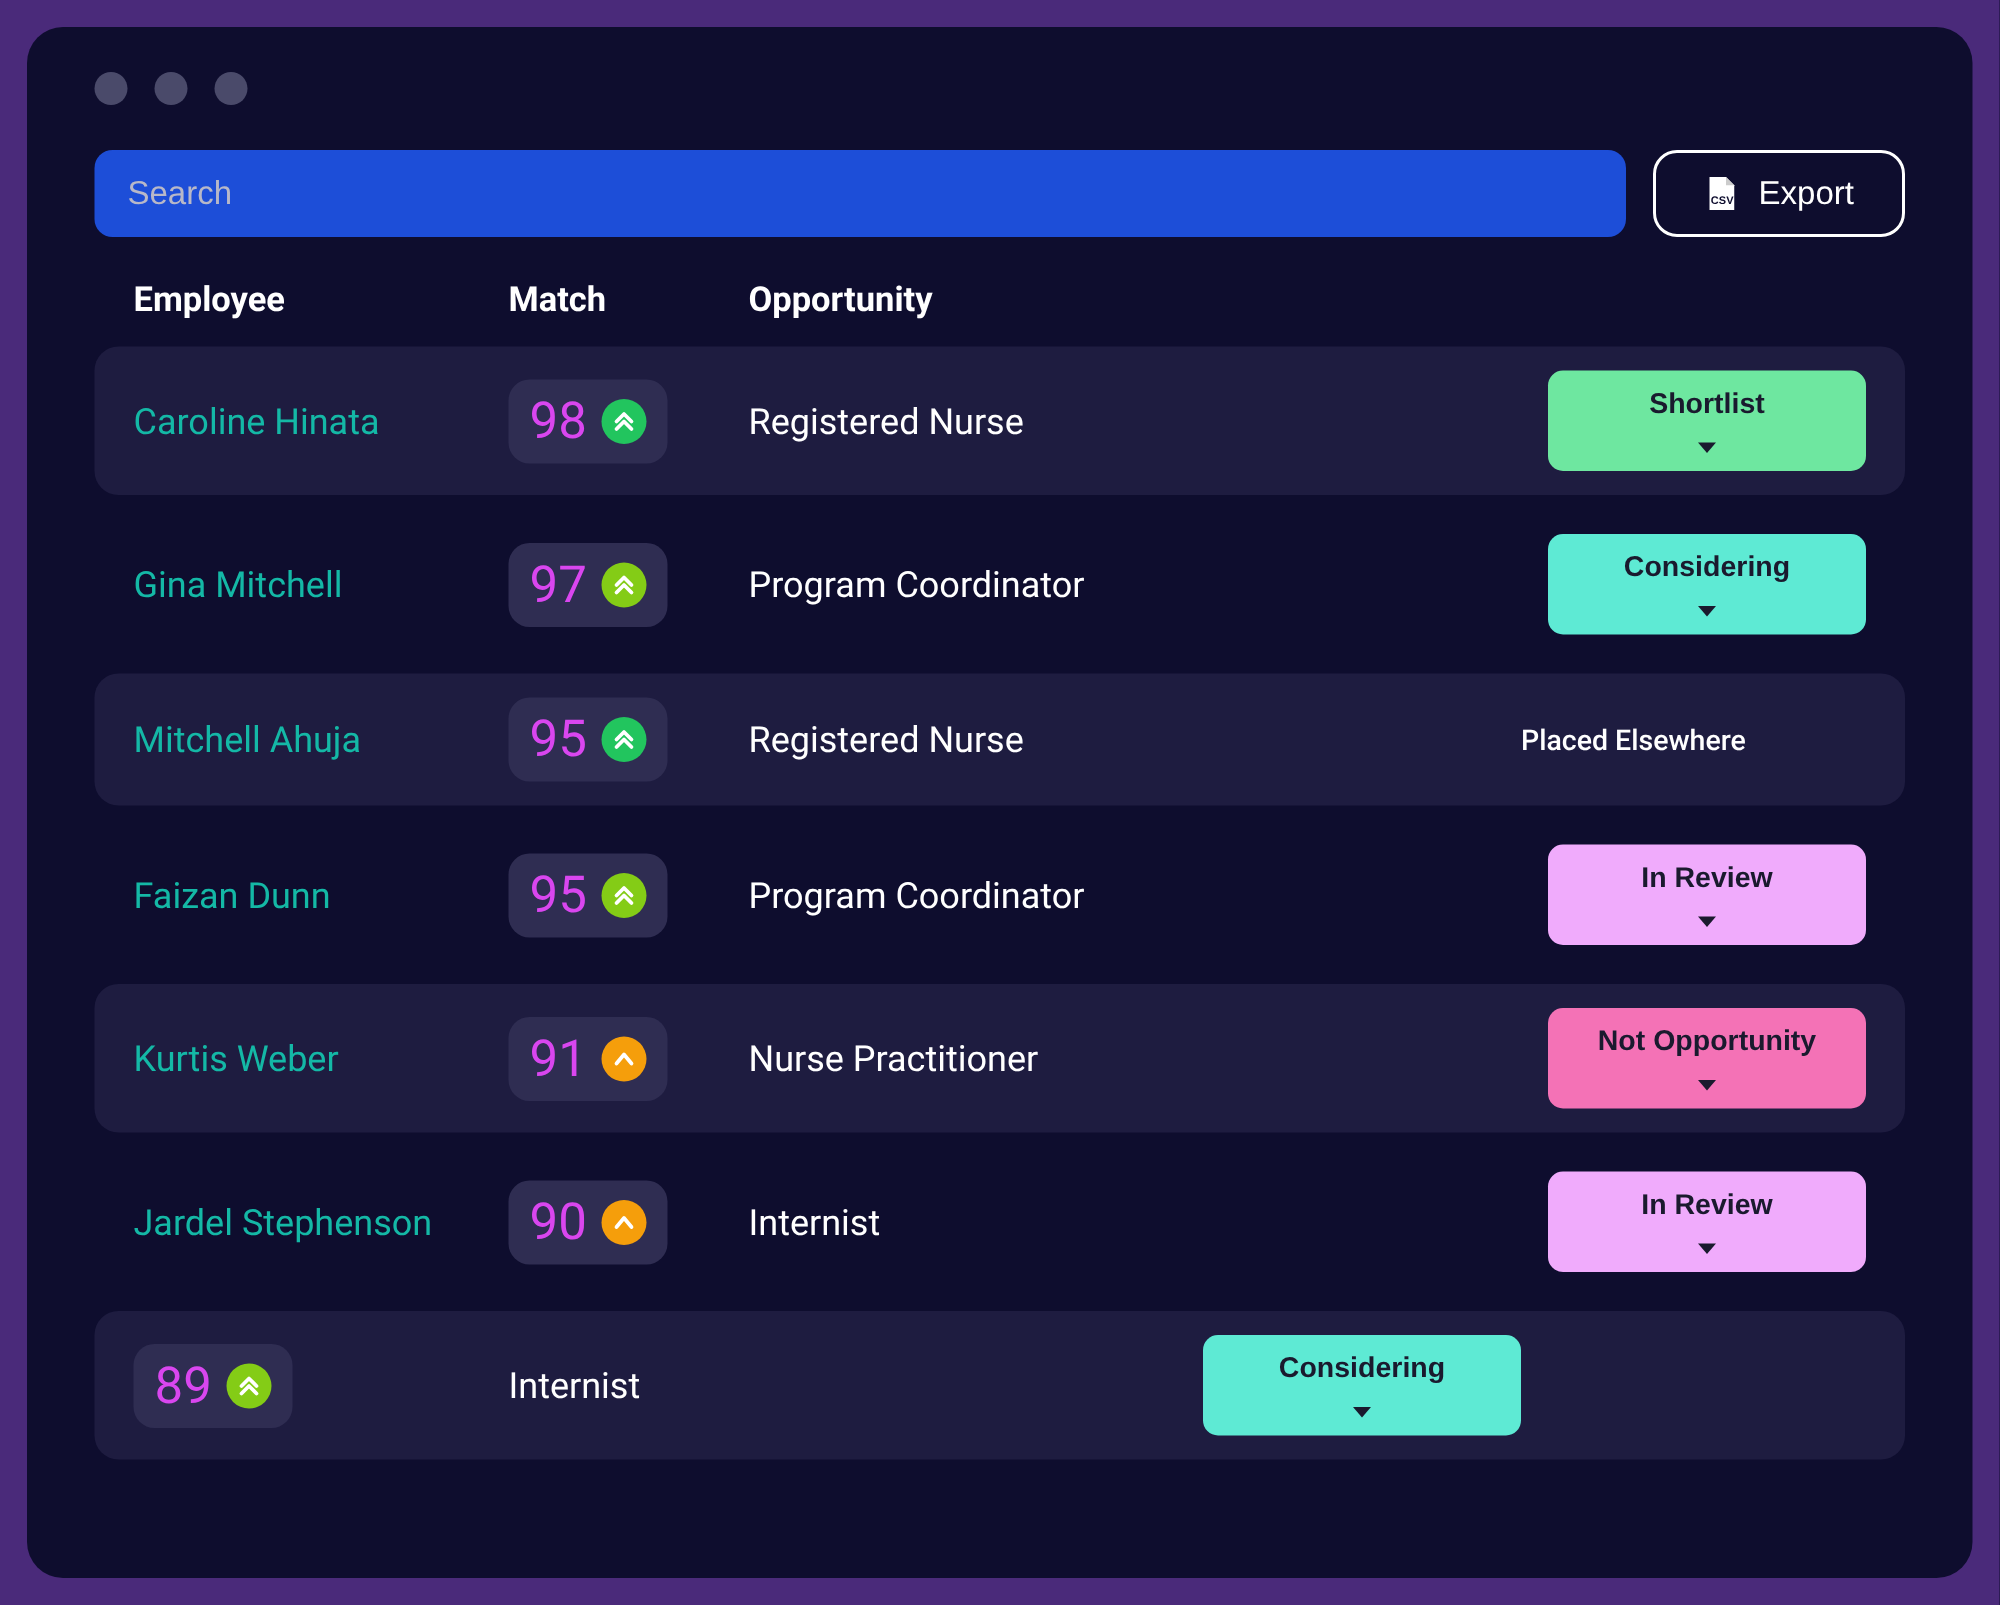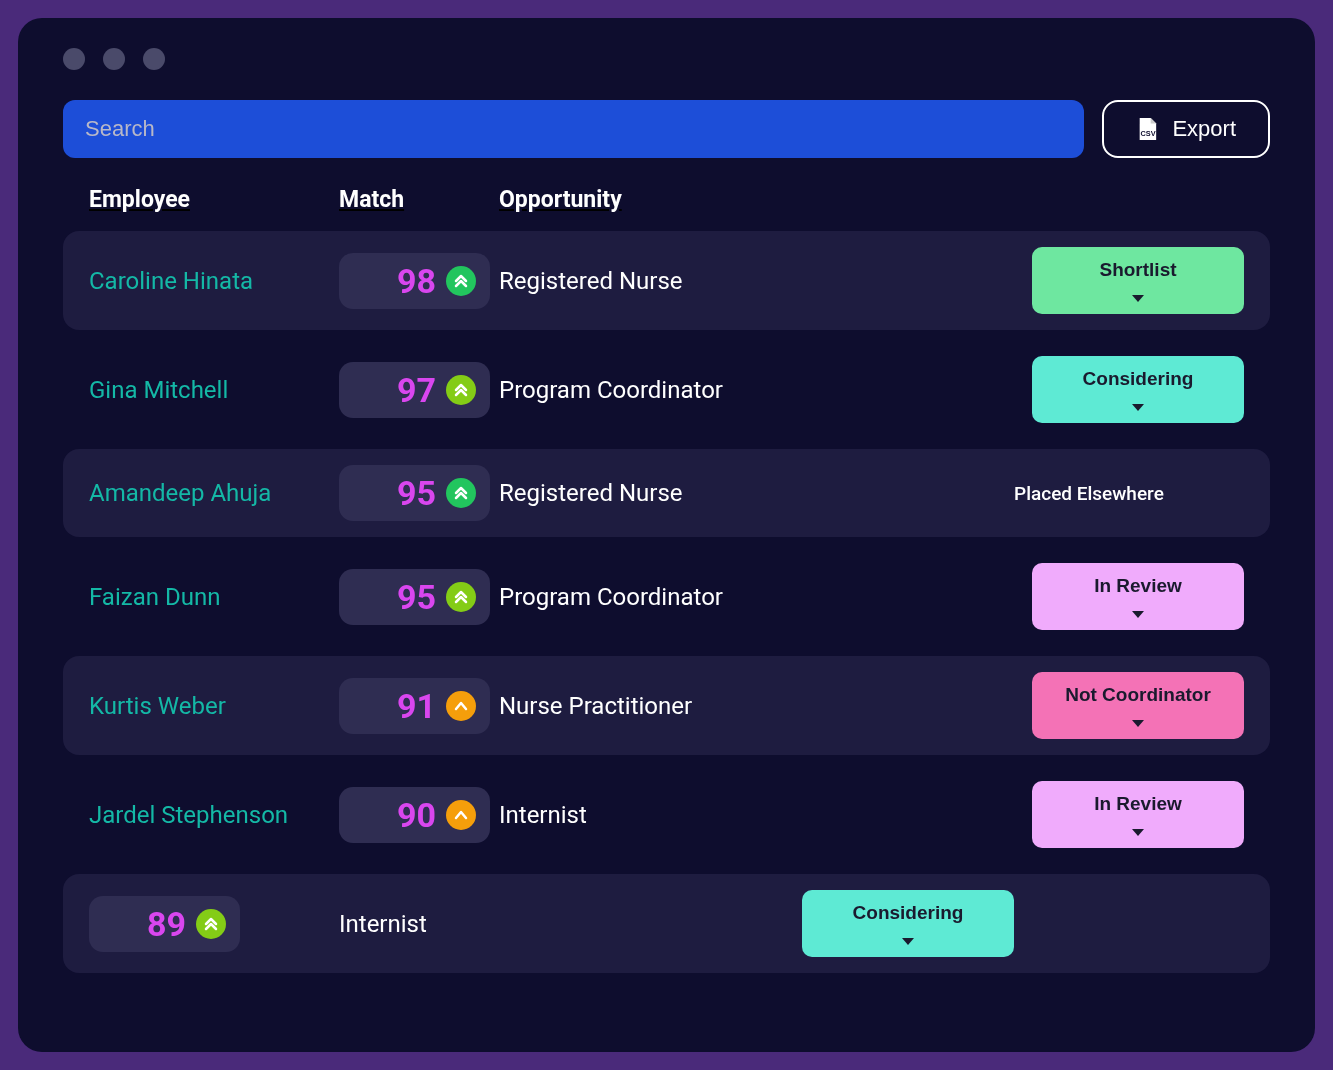--- a/index.html
+++ b/index.html
@@ -69,21 +69,20 @@
     position: relative;
   }
   .csv-icon svg { width: 100%; height: 100%; }
   .table {
     width: 100%;
   }
   .thead {
     display: grid;
     grid-template-columns: 250px 160px 1fr 230px;
     padding: 0 26px 18px 26px;
-    text-decoration: underline;
   }
   .thead div {
     color: #fff;
     font-size: 23px;
     font-weight: 700;
   }
   .row {
     display: grid;
     grid-template-columns: 250px 160px 1fr 230px;
     align-items: center;
@@ -102,22 +101,21 @@
     border-radius: 14px;
     padding: 8px 14px;
     display: inline-flex;
     align-items: center;
     gap: 10px;
     width: fit-content;
   }
   .match-score {
     color: #d946ef;
     font-size: 34px;
-    font-weight: 700;
-    margin-left: 44px;
+    font-weight: 400;
   }
   .match-icon {
     width: 30px;
     height: 30px;
     border-radius: 50%;
     display: flex;
     align-items: center;
     justify-content: center;
   }
   .match-icon.green { background: #22c55e; }
@@ -230,21 +228,21 @@
             </div></div>
           <div class="opportunity">Program Coordinator</div>
           <div class="status-cell">
             <button class="status-btn considering">
               <span>Considering</span>
               <span class="caret"></span>
             </button>
           </div>
         </div>
         <div class="row shaded">
-          <div class="employee">Amandeep Ahuja</div>
+          <div class="employee">Mitchell Ahuja</div>
           <div><div class="match-pill">
               <span class="match-score">95</span>
               <span class="match-icon green">
                 <svg viewBox="0 0 16 16">
                   <path d="M3 8 L8 3 L13 8" stroke="#fff" stroke-width="2.5" fill="none" stroke-linecap="round" stroke-linejoin="round"></path>
                   <path d="M3 13 L8 8 L13 13" stroke="#fff" stroke-width="2.5" fill="none" stroke-linecap="round" stroke-linejoin="round"></path>
                 </svg>
               </span>
             </div></div>
           <div class="opportunity">Registered Nurse</div>
@@ -277,21 +275,21 @@
               <span class="match-score">91</span>
               <span class="match-icon orange">
                 <svg viewBox="0 0 16 16">
                   <path d="M3 11 L8 5 L13 11" stroke="#fff" stroke-width="2.5" fill="none" stroke-linecap="round" stroke-linejoin="round"></path>
                 </svg>
               </span>
             </div></div>
           <div class="opportunity">Nurse Practitioner</div>
           <div class="status-cell">
             <button class="status-btn notconsidering">
-              <span>Not Coordinator</span>
+              <span>Not Opportunity</span>
               <span class="caret"></span>
             </button>
           </div>
         </div>
         <div class="row">
           <div class="employee">Jardel Stephenson</div>
           <div><div class="match-pill">
               <span class="match-score">90</span>
               <span class="match-icon orange">
                 <svg viewBox="0 0 16 16">

